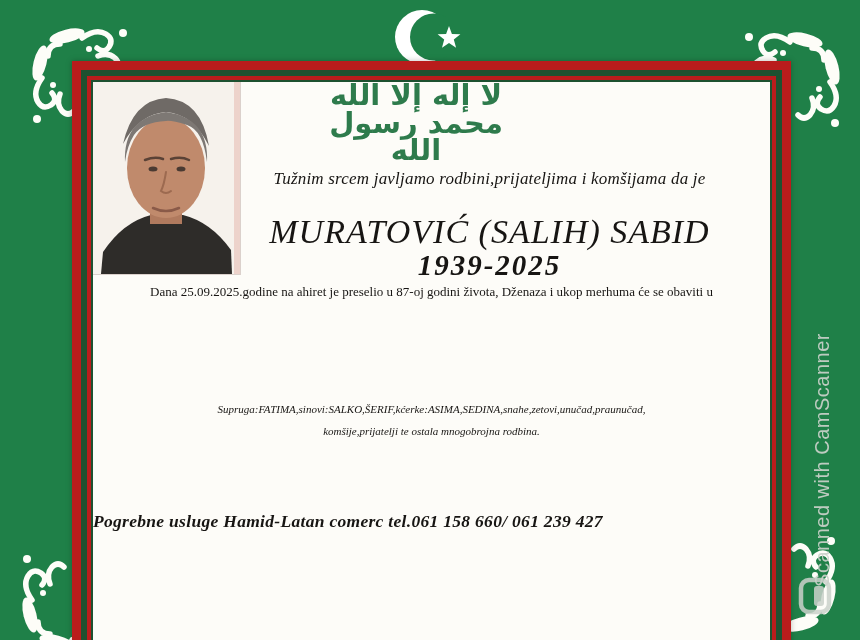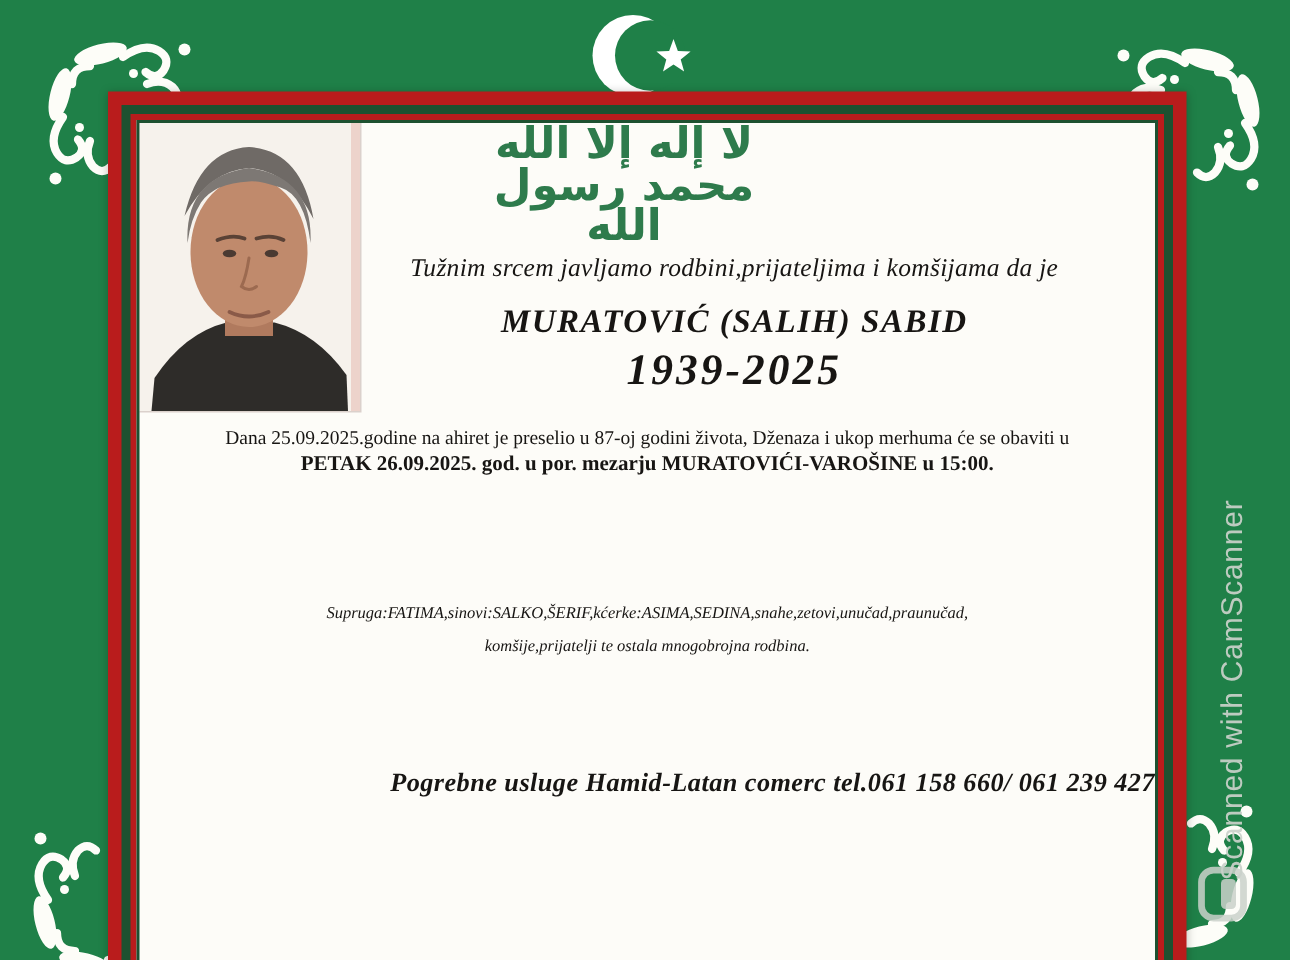--- a/index.html
+++ b/index.html
@@ -27,32 +27,32 @@
   
   .photo { position:absolute; left:0; top:0; width:147px; height:192px; box-shadow:0 0 0 1px rgba(120,80,70,.25); }
   .calligraphy {
     position:absolute; left:228px; top:0; width:190px; height:86px;
     font-family:"DejaVu Sans", sans-serif; color:#2e7b4c;
     font-size:29px; line-height:.95; text-align:center; direction:rtl;
     font-weight:bold; overflow:hidden;
   }
   .upper { position:absolute; left:140px; right:24px; top:0; text-align:center; }
   .intro { margin-top:86px; font-style:italic; font-size:17px; line-height:22px; letter-spacing:.2px; }
-  .title { margin-top:8px; font-style:italic; font-weight:bold; font-size:22px; line-height:32px; letter-spacing:1px; white-space:nowrap; }
+  .title { margin-top:26px; font-style:italic; font-weight:normal; font-size:34px; line-height:32px; letter-spacing:1px; white-space:nowrap; }
   .years { margin-top:2px; font-style:italic; font-weight:bold; font-size:29px; line-height:30px; letter-spacing:2px; }
   .announce { position:absolute; left:0; right:0; top:201px; text-align:center; }
   .ann1 { font-size:13px; line-height:18px; white-space:nowrap; }
   .ann2 { font-weight:bold; font-size:14px; line-height:18px; white-space:nowrap; }
   .ann3 { font-weight:bold; font-size:14.5px; line-height:19px; }
   .mourn-head { position:absolute; left:0; right:0; top:283px; text-align:center; font-style:italic; font-size:18px; letter-spacing:.5px; }
   .mourners  { position:absolute; left:0; right:0; top:316px; text-align:center; font-style:italic; font-size:11px; line-height:22px; }
   .mourners .nowrap { white-space:nowrap; }
   .dua { position:absolute; left:0; right:0; top:370px; text-align:center;
          font-family:"Liberation Sans", sans-serif; font-style:italic; font-size:16.5px; line-height:22px; color:#22201e; }
-  .footer { position:absolute; left:0; right:0; top:429px; text-align:right;
+  .footer { position:absolute; left:0; right:0; top:429px; text-align:left;
             font-style:italic; font-weight:bold; font-size:17.5px; letter-spacing:.3px; }
   
   .watermark {
     position:absolute; left:653px; top:448px; width:340px; height:24px;
     transform:rotate(-90deg); text-align:center;
     font-family:"Liberation Sans", sans-serif; font-size:20px; letter-spacing:.5px;
     color:#cbd2cb; opacity:.92;
   }
   .cs-logo { position:absolute; left:797px; top:576px; width:36px; height:40px; opacity:.85; }
 </style>
@@ -158,21 +158,20 @@
         <div class="calligraphy">لا إله إلا الله محمد رسول الله</div>
 
         <div class="upper">
           <div class="intro">Tužnim srcem javljamo rodbini,prijateljima i komšijama da je</div>
           <div class="title">MURATOVIĆ (SALIH) SABID</div>
           <div class="years">1939-2025</div>
         </div>
 
         <div class="announce">
           <div class="ann1">Dana 25.09.2025.godine na ahiret je preselio u 87-oj godini života, Dženaza i ukop merhuma će se obaviti u</div>
-          <div class="ann2">PETAK 26.09.2025. god. u por. mezarju MURATOVIĆI-VAROŠINE u 15:00.</div>
         </div>
 
         <div class="mourners">
           <div class="nowrap">Supruga:FATIMA,sinovi:SALKO,ŠERIF,kćerke:ASIMA,SEDINA,snahe,zetovi,unučad,praunučad,</div>
           <div>komšije,prijatelji te ostala mnogobrojna rodbina.</div>
         </div>
 
         <div class="dua">
         </div>
 

